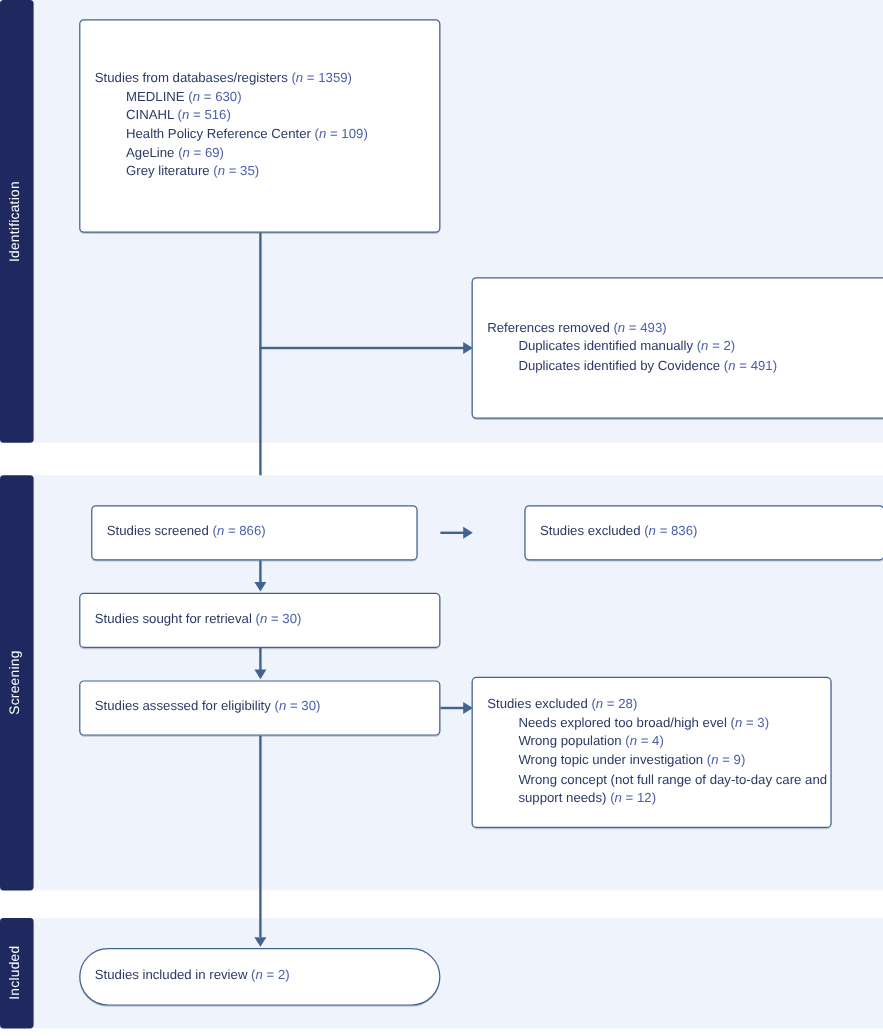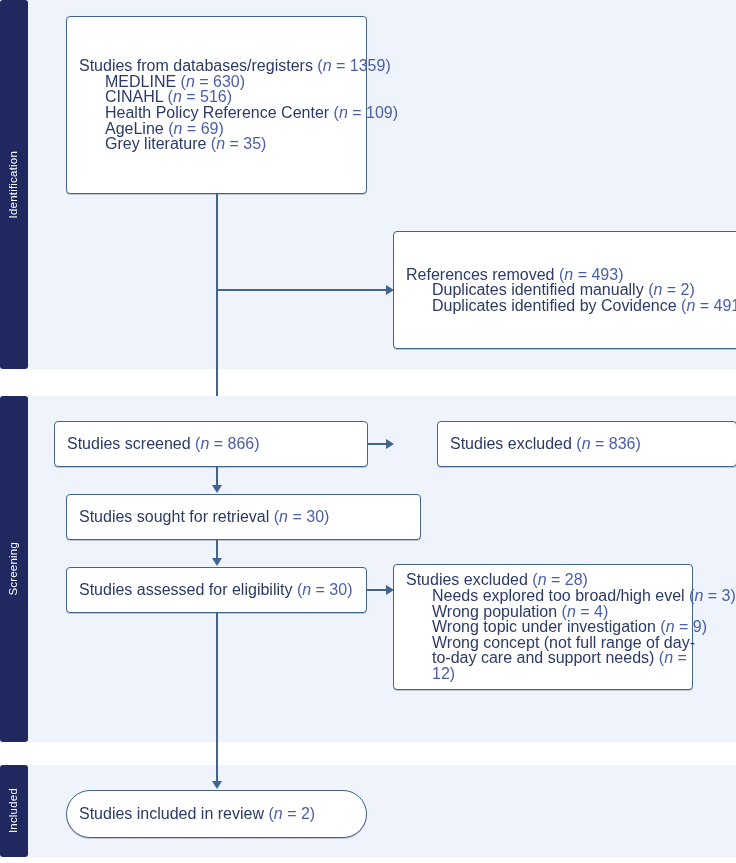--- a/index.html
+++ b/index.html
@@ -38,21 +38,21 @@
     border-radius:4px;
     box-sizing:border-box;
     display:flex;
     align-items:center;
     box-shadow:0 1px 0 rgba(40,60,100,.25);
   }
   .fbox .inner{
     padding:0 0 0 12px;
     width:100%;
     color:#2b3a66;
-    font-size:16px;
+    font-size:11px;
     line-height:15.6px;
   }
   .ln{white-space:nowrap;}
   .ln.ind{padding-left:26px;}
   .ln.ind2{padding-left:26px;white-space:normal;}
   .num{color:#4a5fa8;}
   .num i{font-style:italic;}
 
   
   .vline,.hline{position:absolute;background:#42628f;}
@@ -131,42 +131,42 @@
   <div class="arrow-d" style="left:211.5px;top:412px;"></div>
 
   <div class="hline" style="left:216px;top:289px;width:172px;"></div>
   <div class="arrow-r" style="left:386px;top:284.5px;"></div>
 
   <div class="band" style="left:0px;top:396px;width:736px;height:346px;"></div>
   <div class="stage-label" style="left:0px;top:396px;width:28px;height:346px;">
     <span>Screening</span>
   </div>
 
-  <div class="fbox" style="left:54px;top:421px;width:314px;height:46px;">
+  <div class="fbox" style="left:76px;top:421px;width:272px;height:46px;">
     <div class="inner">
       <div class="ln">
         <span>Studies screened</span>
         <span class="num">(<i>n</i> = 866)</span>
       </div>
     </div>
   </div>
 
   <div class="fbox" style="left:393px;top:421px;width:300px;height:46px;margin-left:44px;">
     <div class="inner">
       <div class="ln">
         <span>Studies excluded</span>
         <span class="num">(<i>n</i> = 836)</span>
       </div>
     </div>
   </div>
 
   <div class="hline" style="left:367px;top:443px;width:21px;"></div>
   <div class="arrow-r" style="left:386px;top:438.5px;"></div>
 
-  <div class="fbox" style="left:66px;top:494px;width:355px;height:46px;">
+  <div class="fbox" style="left:66px;top:494px;width:301px;height:46px;">
     <div class="inner">
       <div class="ln">
         <span>Studies sought for retrieval</span>
         <span class="num">(<i>n</i> = 30)</span>
       </div>
     </div>
   </div>
 
   <div class="vline" style="left:216px;top:467px;height:20px;"></div>
   <div class="arrow-d" style="left:211.5px;top:485px;"></div>

